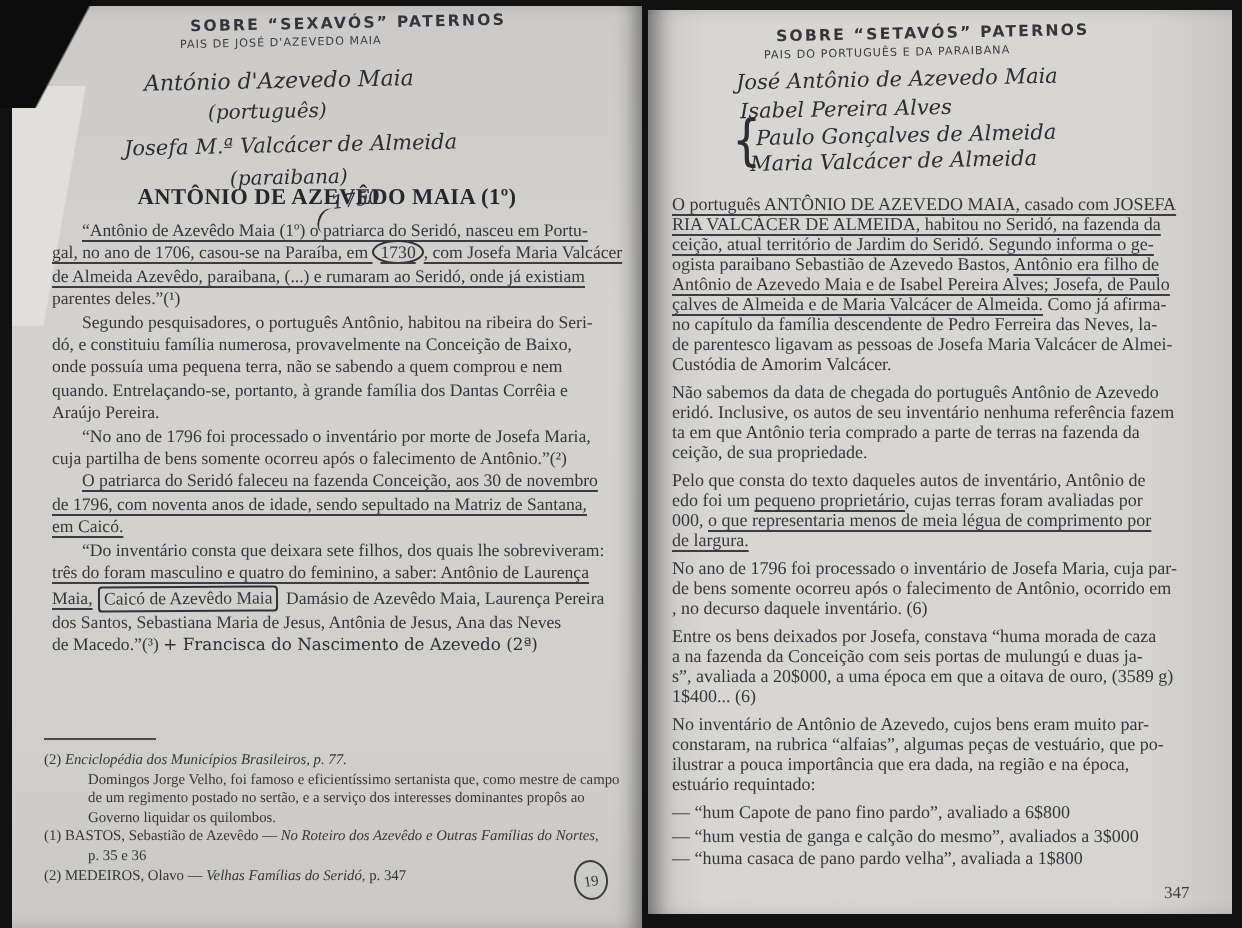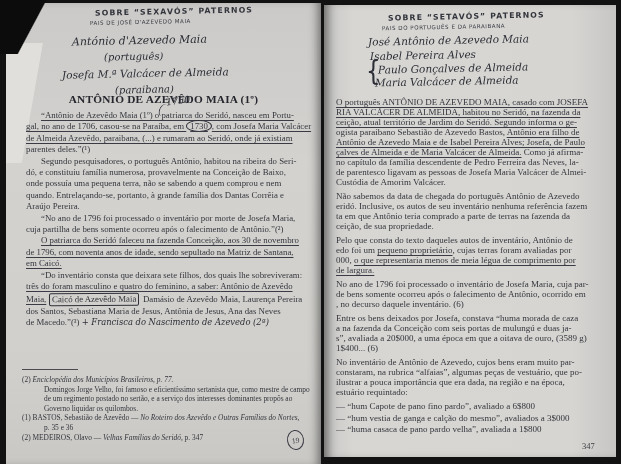--- a/index.html
+++ b/index.html
@@ -37,21 +37,21 @@
   .left-body{left:20px;top:107px;width:296px;font-size:8.8px;line-height:11.4px;}
   .right-body{left:12px;top:92px;width:278px;font-size:9px;line-height:10px;}
   .right-body > div{margin-bottom:4px;}
   .right-body > .ritems{line-height:11.5px;margin-top:1px;}
   .pline{white-space:nowrap;}
   .ind{padding-left:15px;}
   .u{text-decoration:underline;text-underline-offset:1.5px;text-decoration-color:#3a3b44;}
   .i{font-style:italic;}
   .box{border:1.2px solid #2f3038;padding:0 2px;margin:0 1px;border-radius:2px;display:inline-block;transform:rotate(-.4deg);}
   .circ{border:1.1px solid #2f3038;border-radius:55%;padding:0 3px;}
-  .hw{font-family:"DejaVu Serif",serif;font-style:italic;font-size:8.4px;color:#2c2e36;}
+  .hw{font-family:"DejaVu Serif",serif;font-size:8.4px;color:#2c2e36;}
   .rule{position:absolute;left:16px;top:366px;width:56px;height:1px;background:#4a4a50;}
   .fnotes{left:16px;top:372px;width:298px;font-size:7.4px;line-height:9.6px;}
   .fnotes .ind{padding-left:22px;}
   .pagenum-circle{position:absolute;left:281px;top:427px;width:15px;height:18px;
        border:1.1px solid #3c3c44;border-radius:50%;display:flex;align-items:center;
        justify-content:center;font-size:7.5px;color:#33343b;transform:rotate(-8deg);}
   .pagenum{position:absolute;left:258px;top:436px;font-size:8.5px;color:#3b3c42;}
 </style>
 </head>
 <body>
@@ -91,21 +91,21 @@
           <div class="pline ind"><span>“No ano de 1796 foi processado o inventário por morte de Josefa Maria,</span></div>
           <div class="pline"><span>cuja partilha de bens somente ocorreu após o falecimento de Antônio.”(²)</span></div>
         </div>
       <div>
           <div class="pline ind"><span class="u">O patriarca do Seridó faleceu na fazenda Conceição, aos 30 de novembro</span></div>
           <div class="pline"><span class="u">de 1796, com noventa anos de idade, sendo sepultado na Matriz de Santana,</span></div>
           <div class="pline"><span class="u">em Caicó.</span></div>
         </div>
       <div>
           <div class="pline ind"><span>“Do inventário consta que deixara sete filhos, dos quais lhe sobreviveram:</span></div>
-          <div class="pline"><span class="u">três do foram masculino e quatro do feminino, a saber: </span><span class="u">Antônio de Azevêdo</span></div>
+          <div class="pline"><span class="u">três do foram masculino e quatro do feminino, a saber: </span><span class="u">Antônio de Laurença</span></div>
           <div class="pline"><span class="u">Maia,</span><span> </span><span class="box">Caicó de Azevêdo Maia</span><span> Damásio de Azevêdo Maia, Laurença Pereira</span></div>
           <div class="pline"><span>dos Santos, Sebastiana Maria de Jesus, Antônia de Jesus, Ana das Neves</span></div>
           <div class="pline"><span>de Macedo.”(³) </span><span class="hw">+ Francisca do Nascimento de Azevedo (2ª)</span></div>
         </div>
     </div>
 
     <div class="rule"></div>
     <div class="print fnotes">
         <div class="pline"><span>(2)  </span><span class="i">Enciclopédia dos Municípios Brasileiros, p. 77.</span></div>
         <div class="pline ind"><span>Domingos Jorge Velho, foi famoso e eficientíssimo sertanista que, como mestre de campo</span></div>

